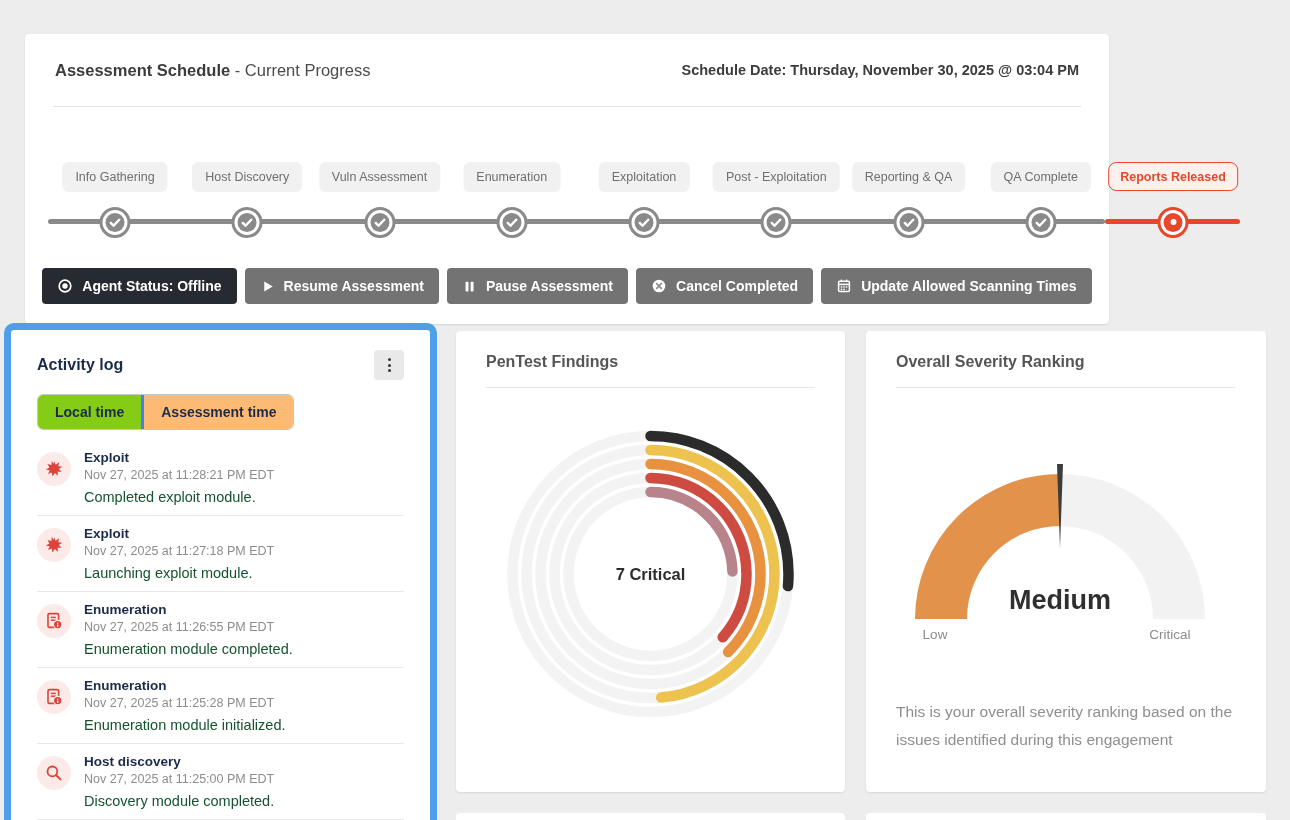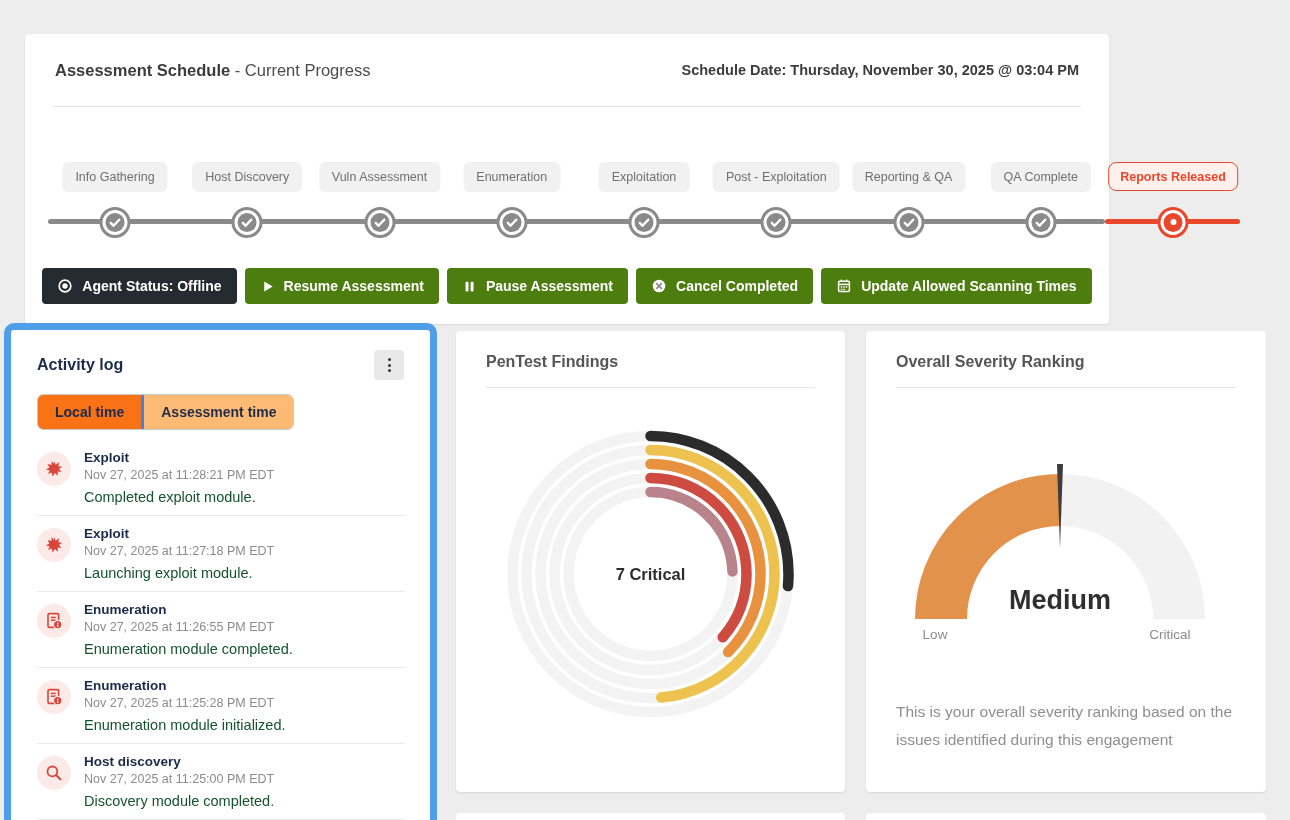--- a/index.html
+++ b/index.html
@@ -46,39 +46,39 @@
   .node.current .node-inner::after { content:''; width:6px; height:6px; border-radius:50%; background:#fff; }
 
   .toolbar { display:flex; justify-content:center; gap:8px; }
   .tbtn {
     display:flex; align-items:center; gap:9px;
     border:none; border-radius:4px; cursor:pointer;
     color:#fff; font-family:inherit; font-size:14px; font-weight:700;
     padding:9px 15px; height:36px;
   }
   .tbtn.dark { background:#262B31; }
-  .tbtn.gray { background:#4d7c0f;text-align:right; }
+  .tbtn.gray { background:#737373;text-align:right; }
   .bicon { display:flex; color:#fff; }
 
   
   .log-wrapper {
     position:absolute; left:4px; top:323px; width:433px; height:540px;
     border:7px solid #4F9EE9; border-radius:10px; background:#fff; overflow:hidden;
   }
   .log-card { padding:20px 26px 0; }
   .log-header { display:flex; align-items:center; justify-content:space-between; }
   .log-title { font-size:16px; font-weight:700; color:#1C2B49; }
   .kebab { width:30px; height:30px; border:none; border-radius:4px; background:#E9E9E9;
     display:flex; flex-direction:column; align-items:center; justify-content:center; gap:2.5px; cursor:pointer; }
   .kebab i { width:3px; height:3px; border-radius:50%; background:#3A3A3A; display:block; }
   .tabs { display:inline-flex; border:1px solid #C9C9C9; border-radius:6px; overflow:hidden; margin-top:14px; }
   .tab { padding:9px 17px; font-size:14px; font-weight:700; color:#1C2B49;
     background:#fdba74; border:none; border-left:3px solid #3b82f6; cursor:pointer; font-family:inherit; }
   .tab:first-child { border-left:none; }
-  .tab.active { background:#f97316; }
+  .tab.active { background:#84cc16; }
   .entries { margin-top:10px; }
   .entry { display:flex; align-items:flex-start; padding:10px 0; border-bottom:1px solid #E8E8E8; }
   .entry-icon { width:34px; height:34px; border-radius:50%; background:#FBEAE8; color:#D9453A;
     display:flex; align-items:center; justify-content:center; flex-shrink:0; margin:2px 13px 0 0; }
   .entry-title { font-size:13.5px; font-weight:700; color:#1C2B49; }
   .entry-time { font-size:12.5px; color:#8C8C8C; margin-top:3px; }
   .entry-msg { font-size:14.5px; color:#14532d; margin-top:7px; }
 
   
   .findings-card { left:456px; top:331px; width:389px; height:461px; padding:22px 30px; }

